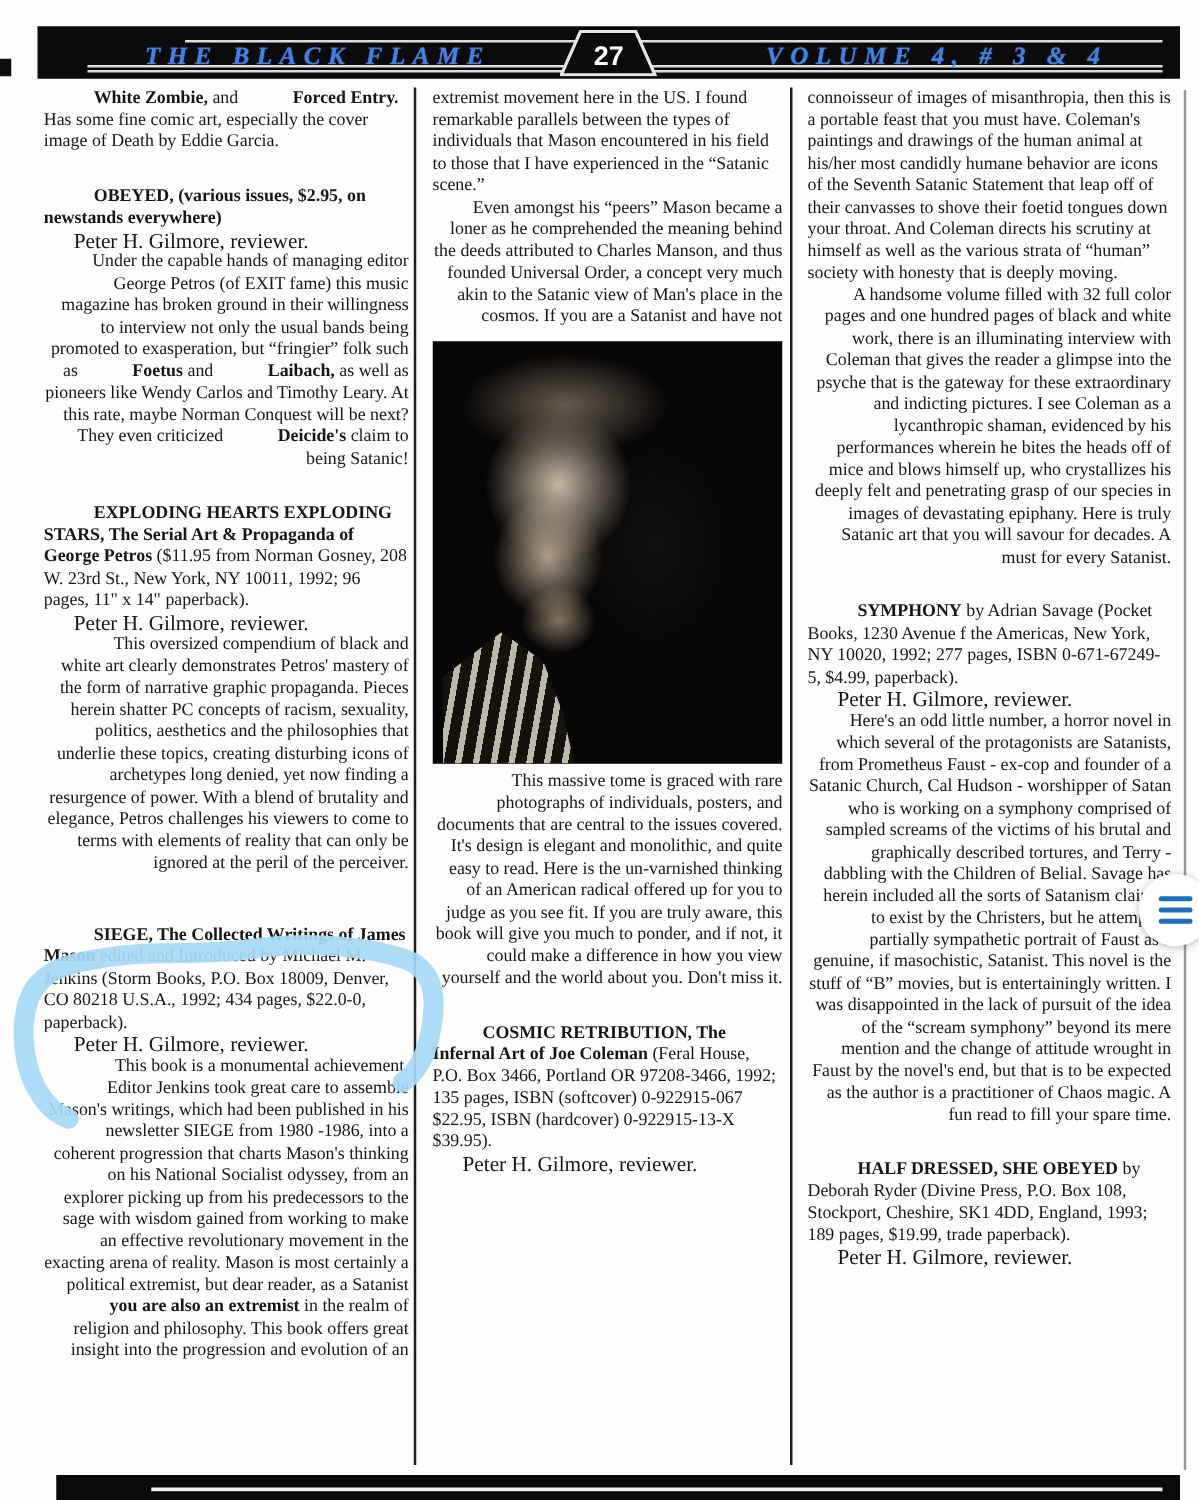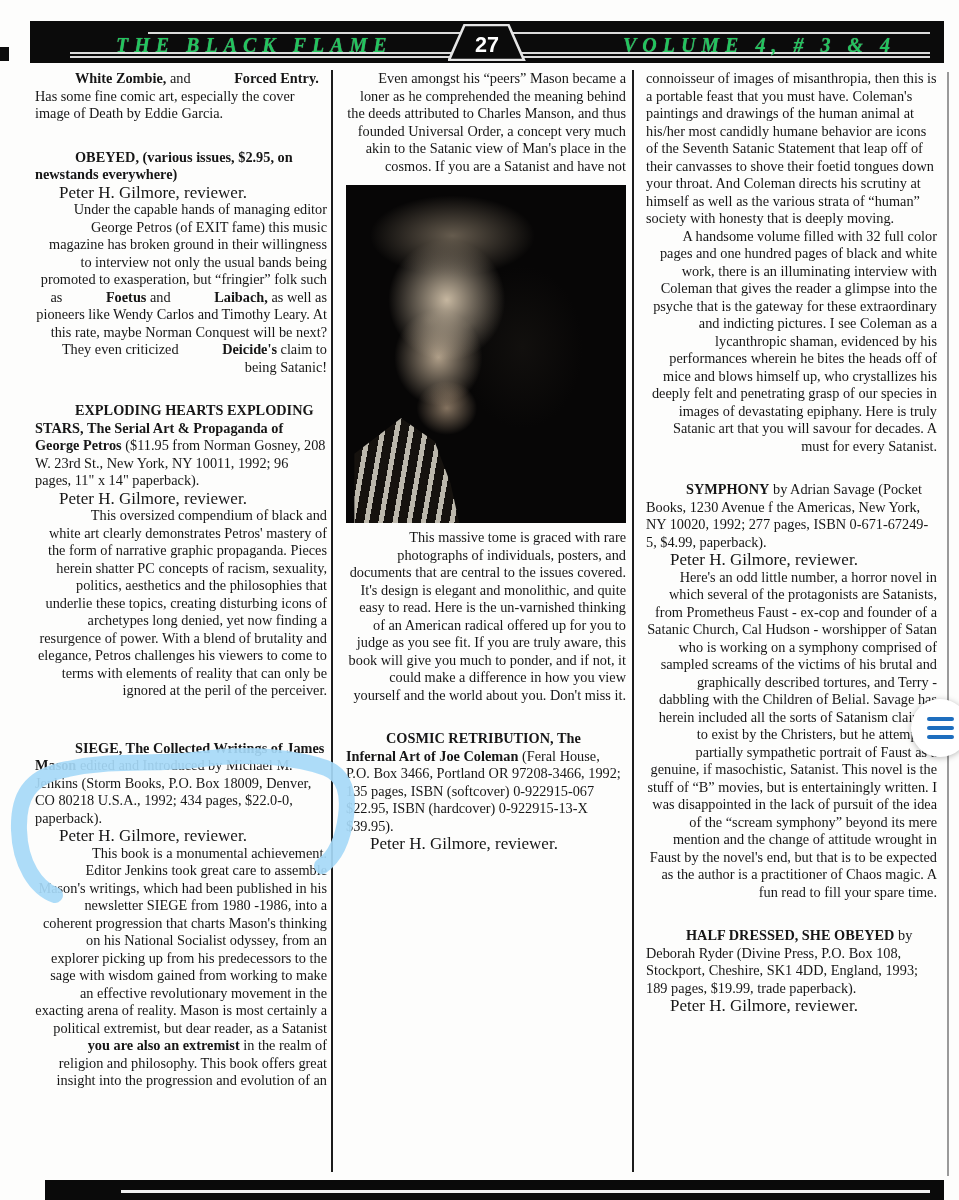--- a/index.html
+++ b/index.html
@@ -9,25 +9,25 @@
   }
 
   
   .banner{position:absolute;left:30px;top:21px;width:914px;height:42px;background:#0b0b0b;}
   .banner .rule{position:absolute;background:#dcdcdc;height:2px;}
   .banner .rt{left:118px;right:14px;top:11px;}
   .banner .rb1{left:40px;right:14px;top:31px;}
   .banner .rb2{left:40px;right:14px;top:35px;height:1.5px;}
   .mast{
     position:absolute;top:13px;font-style:italic;font-weight:bold;
-    font-size:20px;letter-spacing:6px;color:#22c55e;white-space:nowrap;
+    font-size:20px;letter-spacing:6px;color:#3b82f6;white-space:nowrap;
     text-shadow:0 0 1px rgba(255,255,255,.45);
   }
   .mast.left{left:86px;}
-  .mast.right{right:48px;}
+  .mast.right{right:58px;}
   .pagenum-shape{position:absolute;left:50%;top:3px;transform:translateX(-50%);width:78px;height:37px;}
   .pagenum-shape polygon{fill:#0b0b0b;stroke:#e6e6e6;stroke-width:2.5;}
   .pagenum-shape text{
     fill:#ffffff;font-family:"Liberation Sans",sans-serif;font-weight:bold;font-size:21px;
     text-anchor:middle;
   }
 
   
   .col{position:absolute;top:70px;height:1108px;overflow:hidden;
        font-size:14.3px;line-height:17.5px;text-align:left;}
@@ -101,20 +101,21 @@
       <p class="blk reviewer"><span class="i">Peter H. Gilmore, reviewer.</span></p>
       <p class="blk body-indent"><span>Under the capable hands of managing editor George Petros (of </span><span class="i">EXIT</span><span> fame) this music magazine has broken ground in their willingness to interview not only the usual bands being promoted to exasperation, but “fringier” folk such as </span><span class="b">Foetus</span><span> and </span><span class="b">Laibach,</span><span> as well as pioneers like Wendy Carlos and Timothy Leary. At this rate, maybe Norman Conquest will be next? They even criticized </span><span class="b">Deicide's</span><span> claim to being Satanic!</span></p>
       <p class="blk title"><span class="b">EXPLODING HEARTS EXPLODING STARS, The Serial Art &amp; Propaganda of George Petros</span><span> ($11.95 from Norman Gosney, 208 W. 23rd St., New York, NY 10011, 1992; 96 pages, 11" x 14" paperback).</span></p>
       <p class="blk reviewer"><span class="i">Peter H. Gilmore, reviewer.</span></p>
       <p class="blk body-indent"><span>This oversized compendium of black and white art clearly demonstrates Petros' mastery of the form of narrative graphic propaganda. Pieces herein shatter PC concepts of racism, sexuality, politics, aesthetics and the philosophies that underlie these topics, creating disturbing icons of archetypes long denied, yet now finding a resurgence of power. With a blend of brutality and elegance, Petros challenges his viewers to come to terms with elements of reality that can only be ignored at the peril of the perceiver.</span></p>
       <p class="blk title circled"><span class="b">SIEGE, The Collected Writings of James Mason</span><span> edited and Introduced by Michael M. Jenkins (Storm Books, P.O. Box 18009, Denver, CO 80218 U.S.A., 1992; 434 pages, $22.0-0, paperback).</span></p>
       <p class="blk reviewer"><span class="i">Peter H. Gilmore, reviewer.</span></p>
       <p class="blk body-indent"><span>This book is a monumental achievement. Editor Jenkins took great care to assemble Mason's writings, which had been published in his newsletter </span><span class="i">SIEGE</span><span> from 1980 -1986, into a coherent progression that charts Mason's thinking on his National Socialist odyssey, from an explorer picking up from his predecessors to the sage with wisdom gained from working to make an effective revolutionary movement in the exacting arena of reality. Mason is most certainly a political extremist, but dear reader, as a Satanist </span><span class="b">you are also an extremist</span><span> in the realm of religion and philosophy. This book offers great insight into the progression and evolution of an</span></p>
     </div>
   <div class="col" style="left:346px;width:280px">
+      <p class="blk body"><span>extremist movement here in the US. I found remarkable parallels between the types of individuals that Mason encountered in his field to those that I have experienced in the “Satanic scene.”</span></p>
       <p class="blk body-indent"><span>Even amongst his “peers” Mason became a loner as he comprehended the meaning behind the deeds attributed to Charles Manson, and thus founded Universal Order, a concept very much akin to the Satanic view of Man's place in the cosmos. If you are a Satanist and have not</span></p>
       <div class="photo"></div>
       <p class="blk body-indent"><span>This massive tome is graced with rare photographs of individuals, posters, and documents that are central to the issues covered. It's design is elegant and monolithic, and quite easy to read. Here is the un-varnished thinking of an American radical offered up for you to judge as you see fit. If you are truly aware, this book will give you much to ponder, and if not, it could make a difference in how you view yourself and the world about you. Don't miss it.</span></p>
       <p class="blk title"><span class="b">COSMIC RETRIBUTION, The Infernal Art of Joe Coleman</span><span> (Feral House, P.O. Box 3466, Portland OR 97208-3466, 1992; 135 pages, ISBN (softcover) 0-922915-067 $22.95, ISBN (hardcover) 0-922915-13-X $39.95).</span></p>
       <p class="blk reviewer"><span class="i">Peter H. Gilmore, reviewer.</span></p>
     </div>
   <div class="col" style="left:646px;width:291px">
       <p class="blk body"><span class="i">connoisseur</span><span> of images of misanthropia, then this is a portable feast that you must have. Coleman's paintings and drawings of the human animal at his/her most candidly humane behavior are icons of the Seventh Satanic Statement that leap off of their canvasses to shove their foetid tongues down your throat. And Coleman directs his scrutiny at himself as well as the various strata of “human” society with honesty that is deeply moving.</span></p>
       <p class="blk body-indent"><span>A handsome volume filled with 32 full color pages and one hundred pages of black and white work, there is an illuminating interview with Coleman that gives the reader a glimpse into the psyche that is the gateway for these extraordinary and indicting pictures. I see Coleman as a lycanthropic shaman, evidenced by his performances wherein he bites the heads off of mice and blows himself up, who crystallizes his deeply felt and penetrating grasp of our species in images of devastating epiphany. Here is truly Satanic art that you will savour for decades. A must for every Satanist.</span></p>
       <p class="blk title"><span class="b">SYMPHONY</span><span> by Adrian Savage (Pocket Books, 1230 Avenue f the Americas, New York, NY 10020, 1992; 277 pages, ISBN 0-671-67249-5, $4.99, paperback).</span></p>

